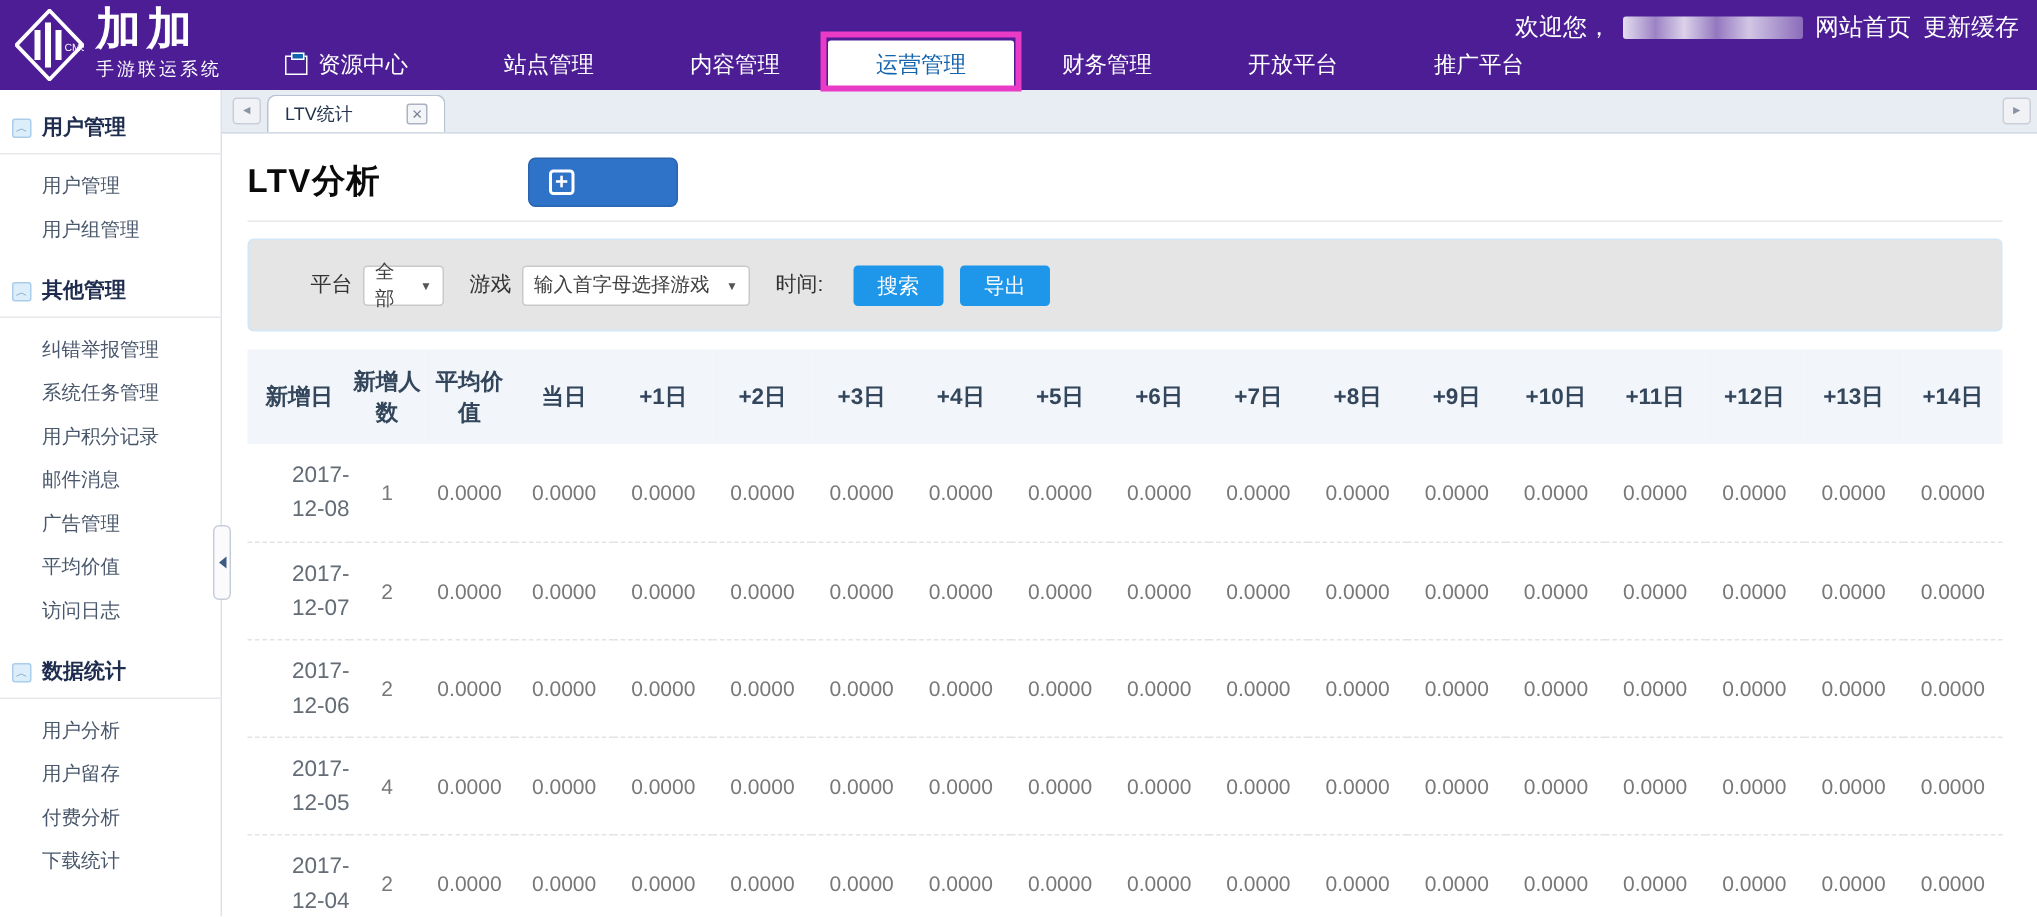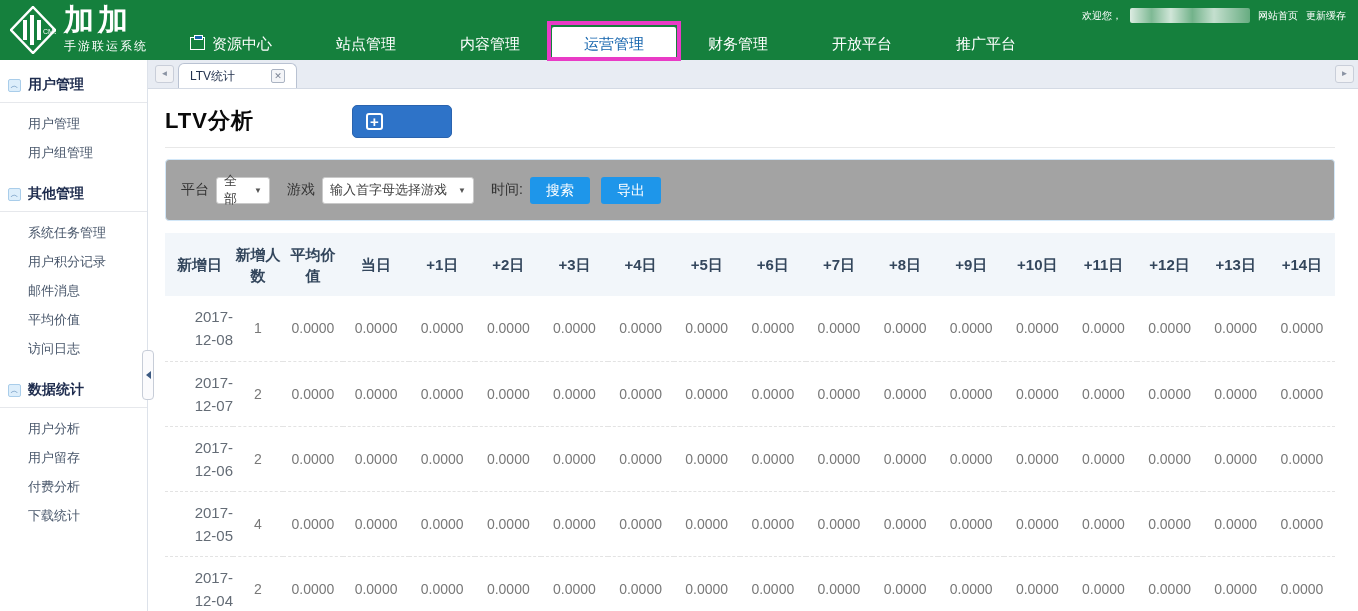--- a/index.html
+++ b/index.html
@@ -1,24 +1,24 @@
 <!DOCTYPE html>
 <html><head>
 <meta charset="utf-8">
 <style>
   * { margin:0; padding:0; box-sizing:border-box; }
   html,body { width:1358px; height:611px; overflow:hidden; background:#fff;
     font-family:"Liberation Sans","DejaVu Sans",sans-serif; }
 
   
-  .navbar { position:relative; height:60px; background:#15803d; color:#fff; }
+  .navbar { position:relative; height:60px; background:#4c1d95; color:#fff; }
   .logo { position:absolute; left:10px; top:5px; display:flex; align-items:center; gap:8px; }
   .logo-text .logo-title { font-size:30px; font-weight:bold; letter-spacing:4px; line-height:30px; }
   .logo-text .logo-sub { font-size:12px; letter-spacing:2px; margin-top:3px; }
-  .welcome { position:absolute; top:8px; right:12px; font-size:10px; display:flex; align-items:center; gap:8px; }
+  .welcome { position:absolute; top:8px; right:12px; font-size:16px; display:flex; align-items:center; gap:8px; }
   .redacted { width:120px; height:15px; border-radius:2px;
     background:linear-gradient(90deg,rgba(255,255,255,.85) 0%,rgba(255,255,255,.45) 18%,rgba(255,255,255,.8) 34%,rgba(255,255,255,.4) 52%,rgba(255,255,255,.75) 70%,rgba(255,255,255,.35) 100%); }
   .welcome a { color:#fff; text-decoration:none; cursor:pointer; }
   .nav-menu { position:absolute; left:158px; bottom:0; display:flex; align-items:flex-end; }
   .nav-item { height:33px; line-height:33px; padding:0 32px; font-size:15px; color:#fff;
     cursor:pointer; display:flex; align-items:center; gap:7px; white-space:nowrap; position:relative; }
   .nav-item.active { background:#fff; color:#1464ad; border-radius:2px 2px 0 0;justify-content:center; }
   .box-icon { width:15px; height:13px; border:1px solid #fff; position:relative; display:inline-block; }
   .box-icon::before { content:''; position:absolute; top:-3px; left:3px; width:7px; height:3px;
     border:1px solid #fff; background:#1464ad; }
@@ -59,31 +59,31 @@
 
   .page { flex:1; background:#fff; padding:0 23px 0 17px; overflow:hidden; }
   .title-row { margin-top:15px; display:flex; align-items:center; height:34px; }
   .page-title { font-size:22px; font-weight:bold; color:#0a0a0a; letter-spacing:1px; }
   .add-btn { margin-left:98px; width:100px; height:33px; background:#2e73c8; border:1px solid #2a63ae;
     border-radius:5px; display:flex; align-items:center; padding-left:13px; cursor:pointer; }
   .plus-icon { width:17px; height:17px; border:2px solid #fff; border-radius:3px; color:#fff;
     font-size:15px; line-height:13px; text-align:center; font-weight:bold; }
   .title-divider { border-bottom:1px solid #e8e8e8; margin-top:9px; }
 
-  .filter { margin-top:11px; height:62px; background:#a3a3a3; border:1px solid #d2e7f8; border-radius:4px;
-    display:flex; align-items:center; padding-left:15px; font-size:14px; color:#333; }
+  .filter { margin-top:11px; height:62px; background:#e5e5e5; border:1px solid #d2e7f8; border-radius:4px;
+    display:flex; align-items:center; padding-left:41px; font-size:14px; color:#333; }
   .filter .lbl { margin-right:7px; white-space:nowrap; }
   .ctrl { background:#fff; border:1px solid #c9c9c9; border-radius:3px; height:27px;
     display:flex; align-items:center; padding:0 7px; font-size:13px; color:#404040; cursor:pointer; }
   .ctrl .caret { margin-left:8px; font-size:8px; color:#555; }
   .ctrl.platform { width:54px; justify-content:space-between; margin-right:17px; }
   .ctrl.game { width:152px; justify-content:space-between; margin-right:17px; }
   .ctrl.time { width:230px; justify-content:center; color:#555; cursor:text; }
   .f-btn { background:#1e96ea; color:#fff; font-size:14px; height:27px; line-height:27px;
-    padding:0 16px; border-radius:3px; margin-left:0; cursor:pointer; border:none; }
+    padding:0 16px; border-radius:3px; margin-left:13px; cursor:pointer; border:none; }
   .f-btn.export { margin-left:11px; }
 
   
   table.ltv { margin-top:12px; width:100%; border-collapse:collapse; table-layout:fixed; }
   table.ltv th { background:#f2f6fa; height:63px; font-size:15px; color:#33465c; font-weight:bold;
     text-align:center; line-height:21px; padding:0 2px; }
   table.ltv td { height:65px; font-size:14px; color:#787878; text-align:center;
     border-bottom:1px dashed #e3e3e3; }
   table.ltv td.date { text-align:right; padding-left:12px; color:#646c76; font-size:15px; line-height:23px; }
   table.ltv th.date { text-align:left; padding-left:12px; }
@@ -152,23 +152,25 @@
           <span class="side-title">用户管理</span>
         </div>
         <div class="side-item">用户管理</div>
         <div class="side-item">用户组管理</div>
       </div>
       <div class="side-section">
         <div class="side-header">
           <span class="collapse-icon">︿</span>
           <span class="side-title">其他管理</span>
         </div>
+        <div class="side-item">纠错举报管理</div>
         <div class="side-item">系统任务管理</div>
         <div class="side-item">用户积分记录</div>
         <div class="side-item">邮件消息</div>
+        <div class="side-item">广告管理</div>
         <div class="side-item">平均价值</div>
         <div class="side-item">访问日志</div>
       </div>
       <div class="side-section">
         <div class="side-header">
           <span class="collapse-icon">︿</span>
           <span class="side-title">数据统计</span>
         </div>
         <div class="side-item">用户分析</div>
         <div class="side-item">用户留存</div>

